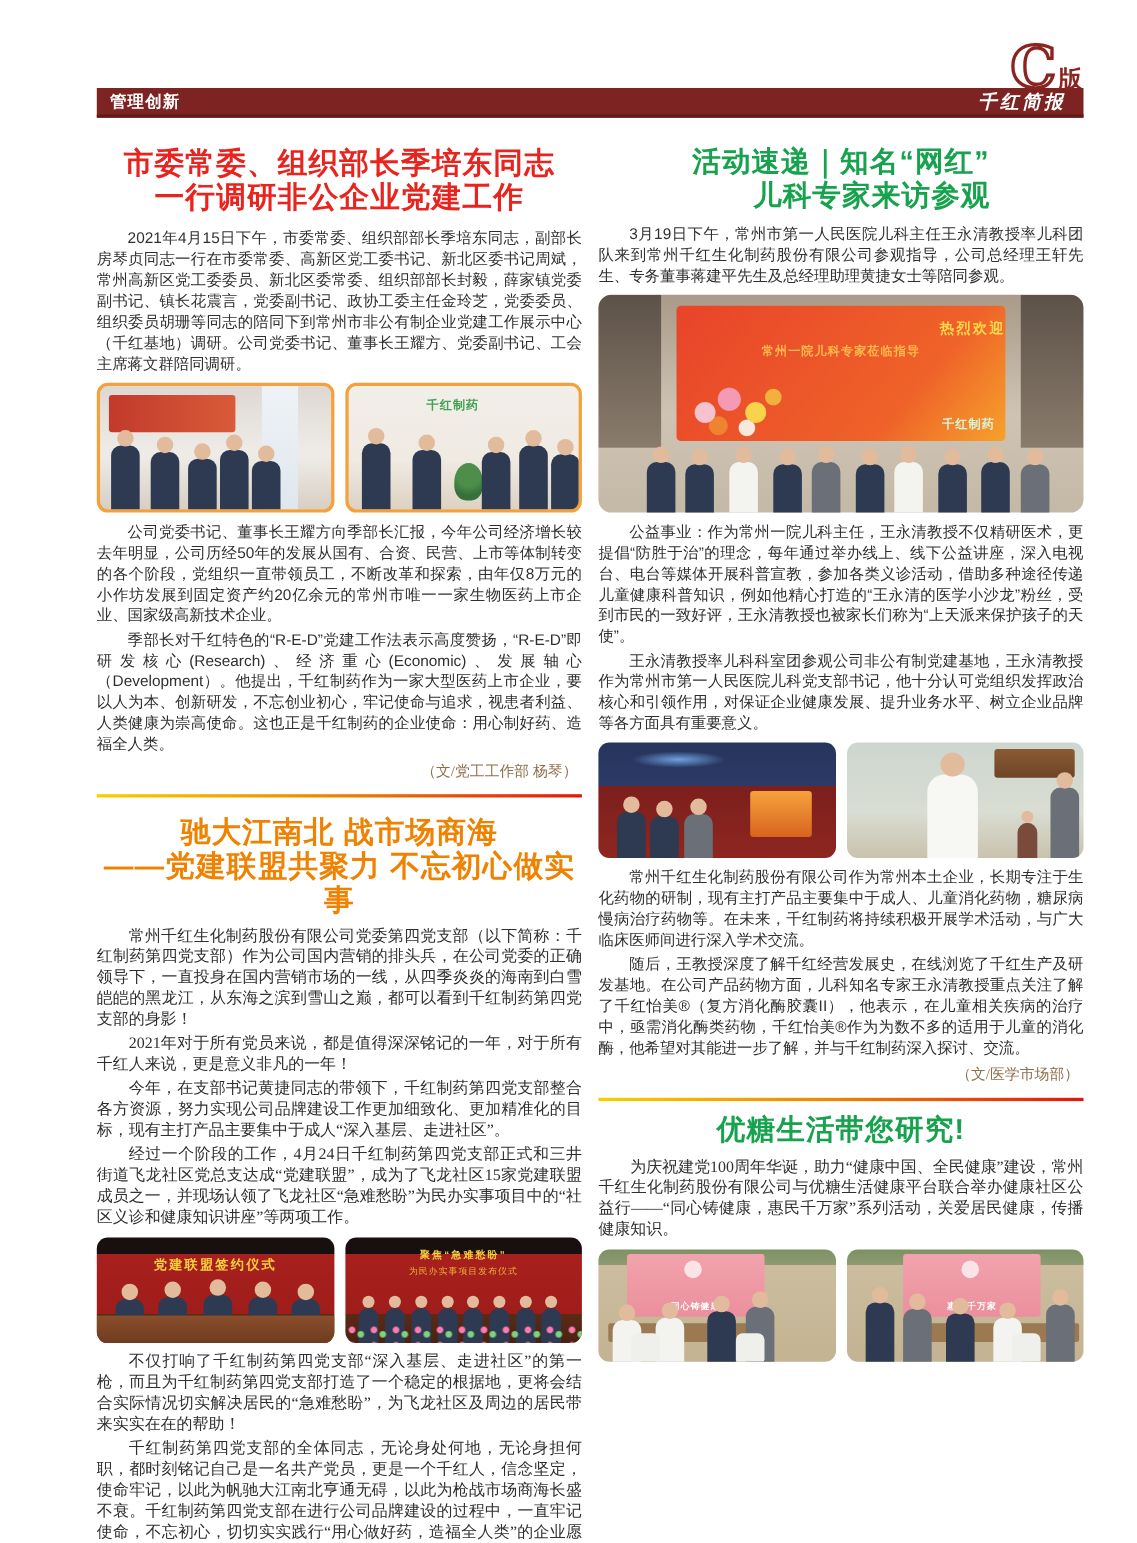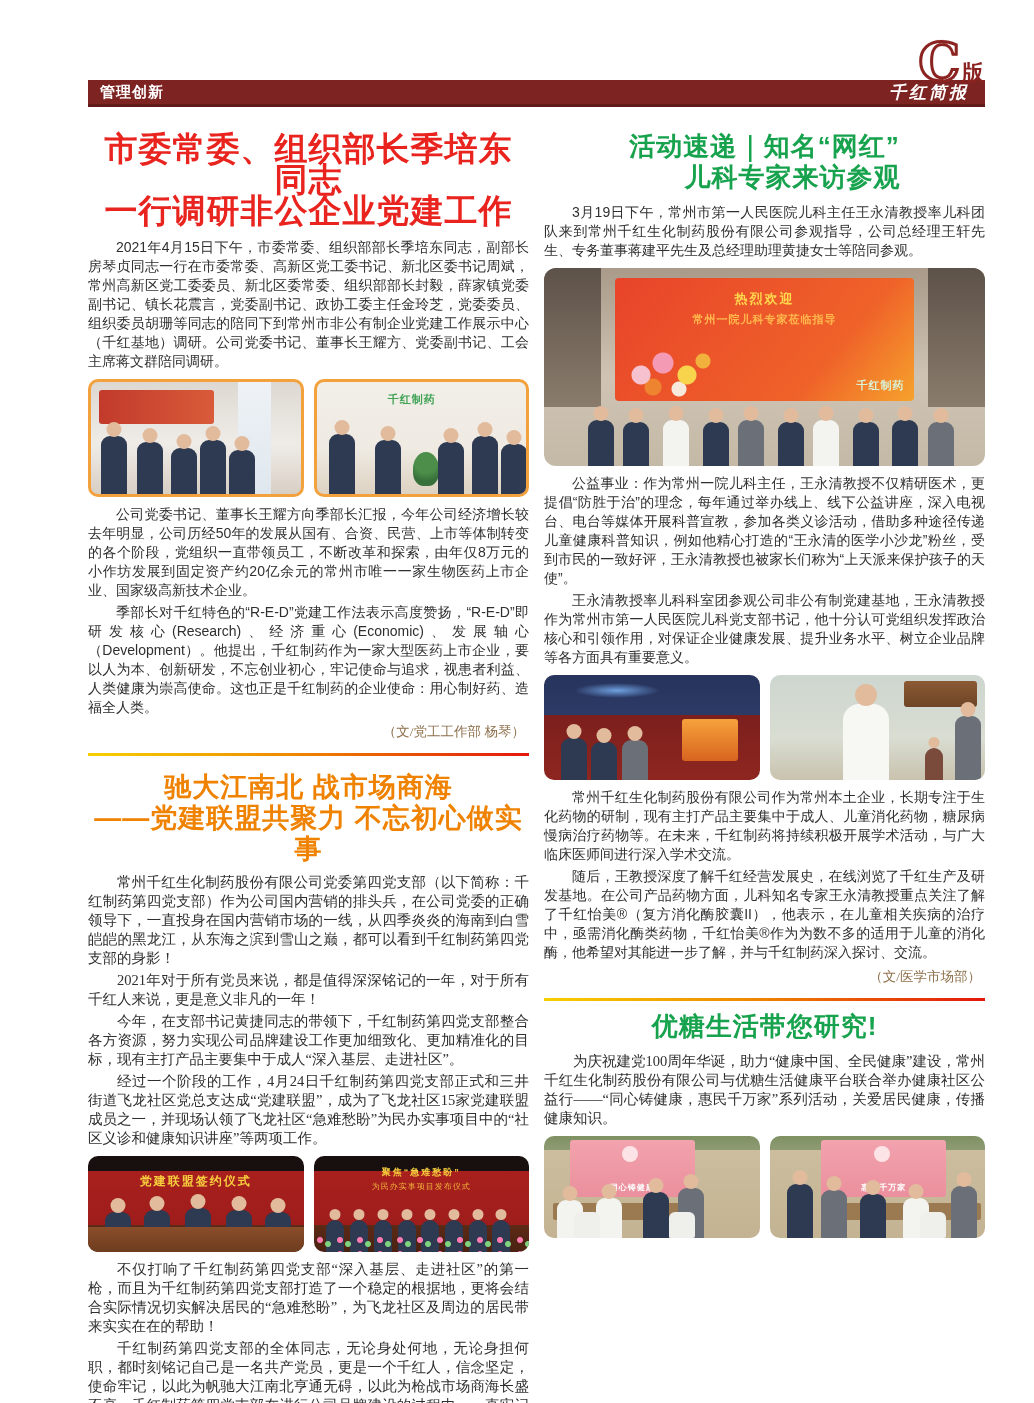--- a/index.html
+++ b/index.html
@@ -17,21 +17,21 @@
   .section { color:#ffffff; font-size:15px; font-weight:700; letter-spacing:1px; }
   .masthead { color:#ffffff; font-size:17px; font-family:"DejaVu Serif", serif; font-style:italic;
               letter-spacing:3px; font-weight:700; }
 
   
   .cols { display:flex; gap:15px; margin:14px 49px 0 88px; }
   .col { flex:1; min-width:0; }
 
   
   .t-red, .t-orange, .t-green { text-align:center; font-weight:900; line-height:31px; letter-spacing:1px; }
-  .t-red { color:#e9241f; font-size:33px; margin:12px 0 12px; }
+  .t-red { color:#e9241f; font-size:27px; margin:12px 0 12px; }
   .t-orange { color:#ef8200; font-size:27px; margin:16px 0 8px; }
   .t-green { color:#17a24d; font-size:26px; margin:10px 0 10px; }
   .t-line2-shift { transform:translateX(28px); }
   .body-sans { font-family:"Liberation Sans", sans-serif; font-size:14px; line-height:19px; }
   .body-serif { font-family:"Liberation Serif", serif; font-size:14.5px; line-height:19px; }
   .body-sans p, .body-serif p { text-indent:2em; text-align:justify; margin:3px 0; }
   .byline { text-align:right; color:#8d6f4b; font-size:13.5px; margin:6px 4px 4px 0; font-family:"Liberation Serif", serif; }
   .divider { height:3px; background:linear-gradient(90deg,#f6d000 0%,#ef8b00 45%,#e3170d 100%); margin:12px 0 6px; }
 
   
@@ -50,21 +50,21 @@
   .expo-glass { position:absolute; top:0; right:14%; width:16%; height:100%; background:linear-gradient(180deg,#eef2f6,#dfe7ee); }
   .scene-lobby1 { background:linear-gradient(180deg,#f2efe9 0%,#efeae2 60%,#ddd2c2 100%); height:118px; }
   .mini-logo { position:absolute; top:10px; left:34%; color:#3fa254; font-size:11px; font-weight:700; letter-spacing:1px; }
   .plant { position:absolute; bottom:8px; left:46%; width:26px; height:34px; background:radial-gradient(circle at 50% 30%,#4d8f4a 40%,#37703a 70%); border-radius:50% 50% 40% 40%; }
 
   .scene-hall { background:linear-gradient(180deg,#a99a89 0%,#cfc4b4 55%,#c4b8a6 100%); height:198px; border-radius:12px; }
   .side { position:absolute; top:0; width:13%; height:70%; background:linear-gradient(180deg,#5d5249,#8a7c6c); }
   .side.l { left:0; } .side.r { right:0; }
   .led { position:absolute; top:10px; left:16%; width:68%; height:62%; border-radius:4px;
          background:linear-gradient(130deg,#e8442a 0%,#ef6229 70%,#f6a22c 100%); }
-  .led-t1 { text-align:center; color:#ffd84d; font-weight:900; font-size:13px; margin-top:12px; letter-spacing:2px; }
+  .led-t1 { text-align:right; color:#ffd84d; font-weight:900; font-size:13px; margin-top:12px; letter-spacing:2px; }
   .led-t2 { text-align:center; color:#ffb84d; font-weight:700; font-size:11px; margin-top:4px; letter-spacing:1px; }
   .flower { position:absolute; left:8px; bottom:4px; width:96px; height:52px;
     background:
       radial-gradient(circle at 18px 30px,#f7c2cf 0 9px,transparent 10px),
       radial-gradient(circle at 40px 18px,#f49ab5 0 10px,transparent 11px),
       radial-gradient(circle at 64px 30px,#f8d44d 0 9px,transparent 10px),
       radial-gradient(circle at 30px 42px,#ef8430 0 8px,transparent 9px),
       radial-gradient(circle at 56px 44px,#f7eadc 0 7px,transparent 8px),
       radial-gradient(circle at 80px 16px,#f2b03c 0 7px,transparent 8px); }
   .led-logo { position:absolute; right:10px; bottom:8px; color:#d8f3d8; font-size:11px; font-weight:700; letter-spacing:1px; }

